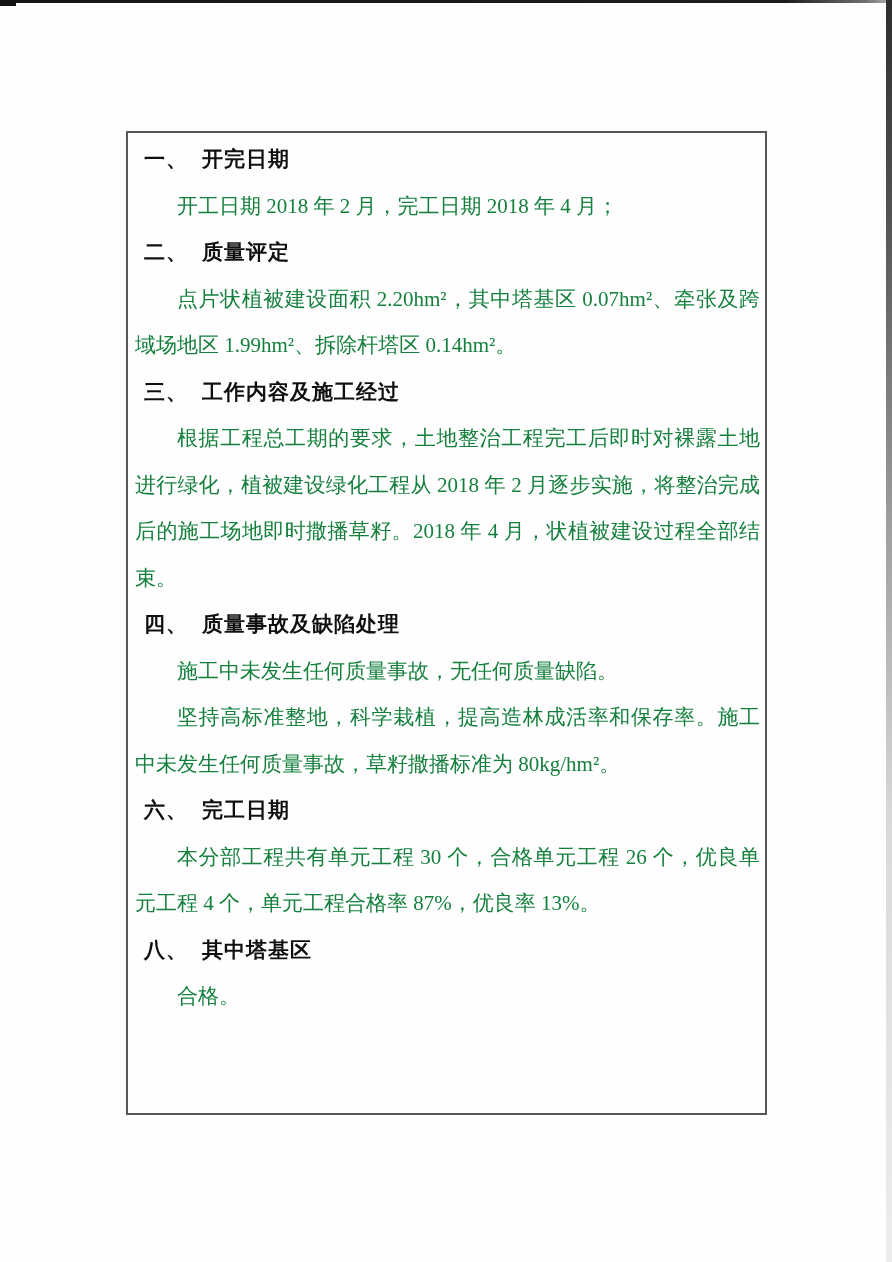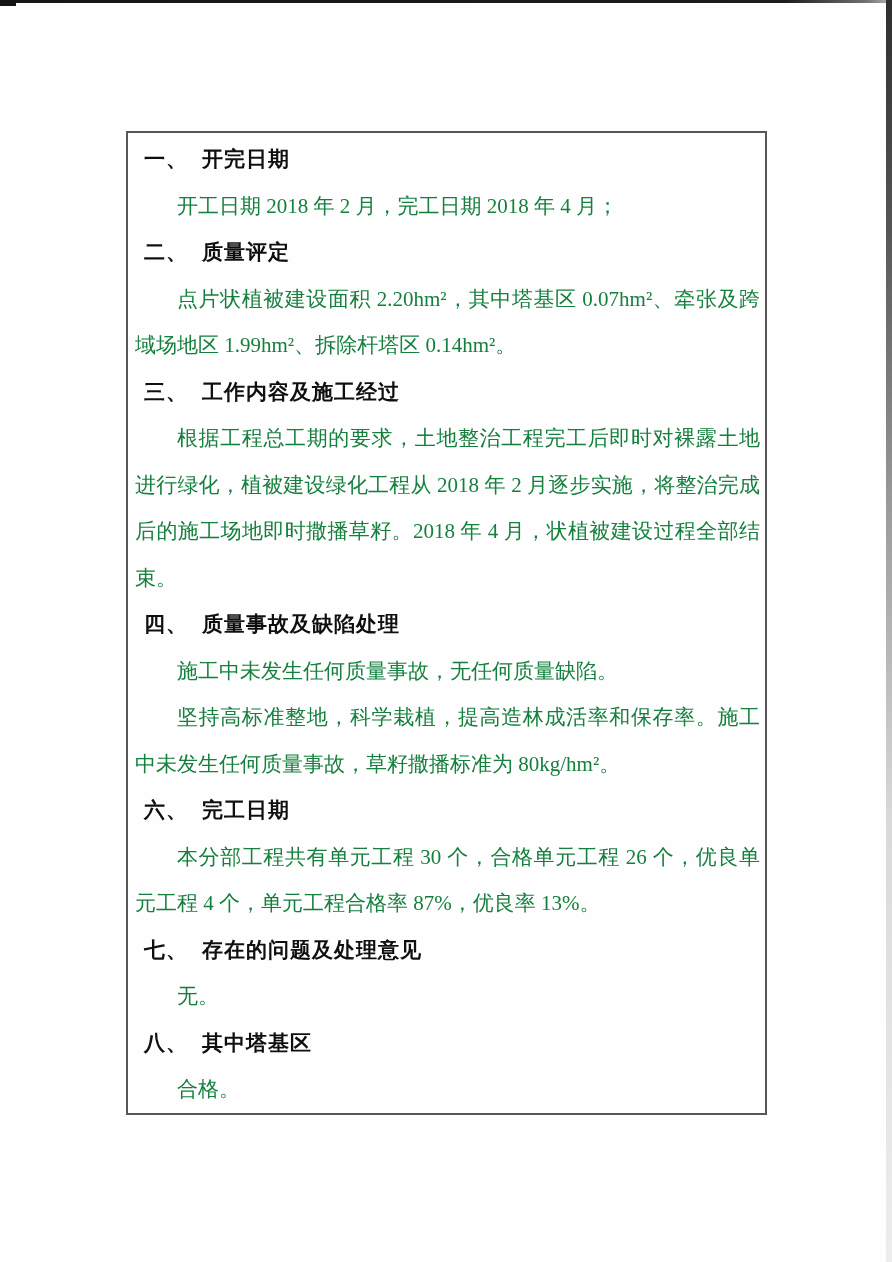--- a/index.html
+++ b/index.html
@@ -105,24 +105,20 @@
 
     <section class="sec">
       <p class="body-par">坚持高标准整地，科学栽植，提高造林成活率和保存率。施工中未发生任何质量事故，草籽撒播标准为 80kg/hm²。</p>
     </section>
 
     <section class="sec">
       <h2 class="heading"><span class="num">六、</span><span class="title">完工日期</span></h2>
       <p class="body-par">本分部工程共有单元工程 30 个，合格单元工程 26 个，优良单元工程 4 个，单元工程合格率 87%，优良率 13%。</p>
     </section>
 
-    <section class="sec">
-      <h2 class="heading"><span class="num">七、</span><span class="title">存在的问题及处理意见</span></h2>
-      <p class="body-par">无。</p>
-    </section>
 
     <section class="sec">
       <h2 class="heading"><span class="num">八、</span><span class="title">其中塔基区</span></h2>
       <p class="body-par">合格。</p>
     </section>
 
   </div>
 </div>
 
 </body></html>

